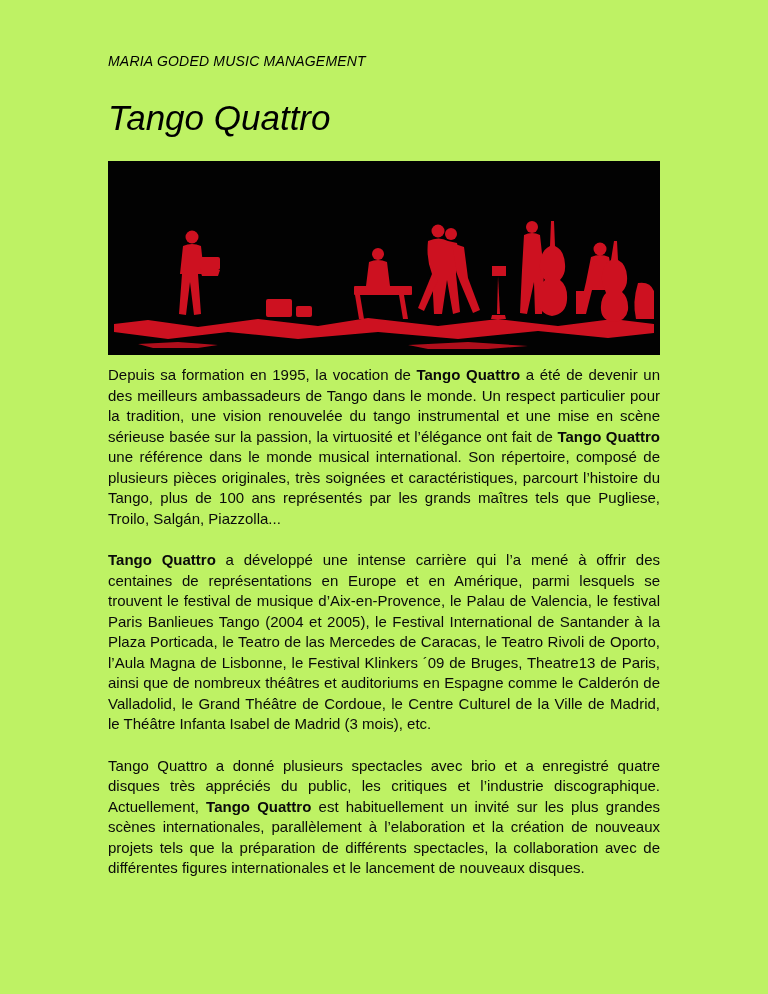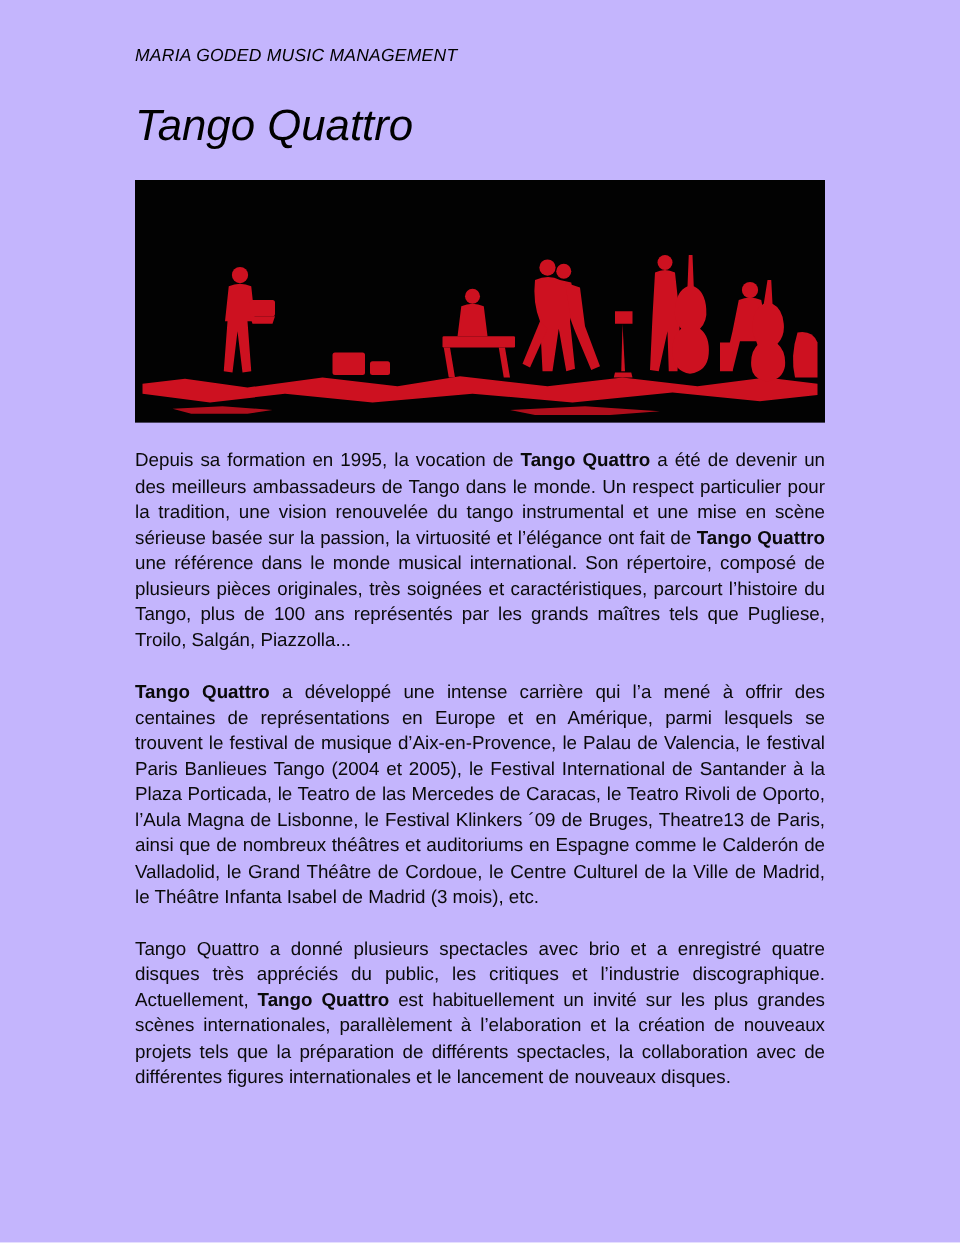--- a/index.html
+++ b/index.html
@@ -5,22 +5,22 @@
   html, body {
     margin: 0;
     padding: 0;
     background: #ffffff;
   }
   .page {
     position: relative;
     width: 768px;
     height: 994px;
     box-sizing: border-box;
-    padding: 36px 108px 0 108px;
-    background: #c4b5fd;
+    padding: 53px 108px 0 108px;
+    background: #bef264;
     font-family: "Liberation Sans", sans-serif;
     color: #000000;
     overflow: hidden;
   }
   .doc-header {
     font-style: italic;
     font-size: 14px;
     line-height: 16px;
     letter-spacing: 0.2px;
     color: #000000;
@@ -35,21 +35,21 @@
   }
   .hero-image {
     margin-top: 24px;
     width: 552px;
     height: 194px;
     background: #000000;
     line-height: 0;
   }
   .hero-image svg { display: block; }
   .doc-body {
-    margin-top: 21px;
+    margin-top: 10px;
   }
   .doc-body p {
     margin: 0 0 21px 0;
     font-size: 15px;
     line-height: 20.5px;
     text-align: justify;
     color: #0a0a0a;
   }
   .seg { font-weight: 400; }
   .seg.bold { font-weight: 700; }

